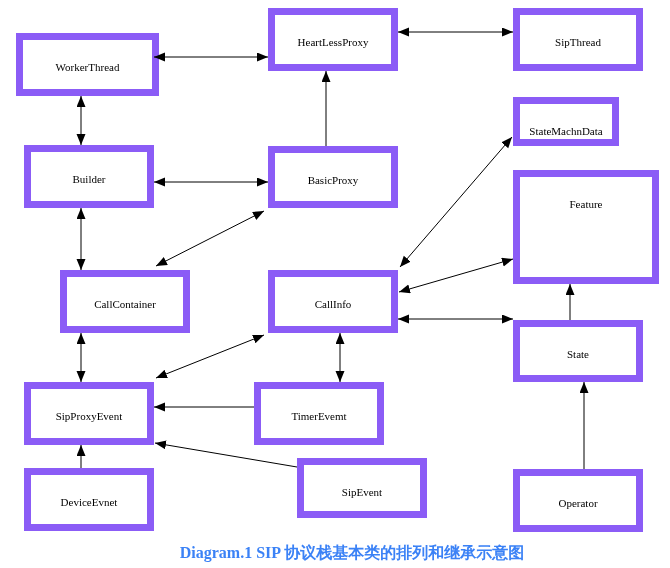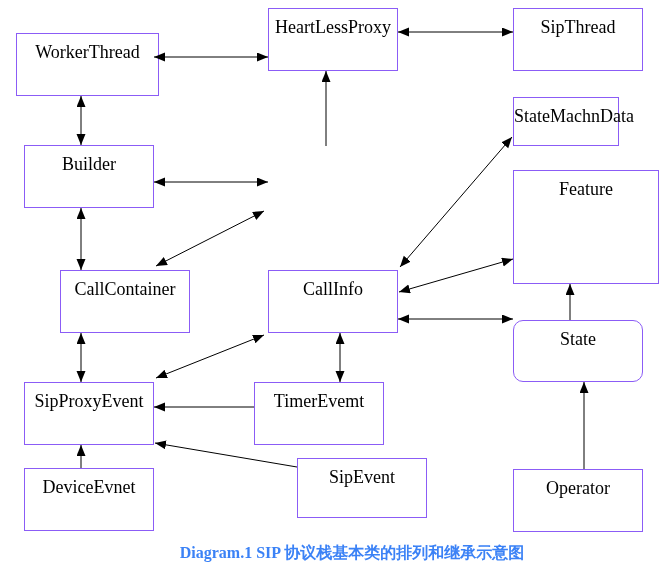--- a/index.html
+++ b/index.html
@@ -7,27 +7,27 @@
     position: relative;
     width: 670px;
     height: 568px;
     background: #ffffff;
     font-family: "Liberation Serif", serif;
     overflow: hidden;
   }
   .node {
     position: absolute;
     box-sizing: border-box;
-    border: 1px solid #8b5cf6;
+    border: 7px solid #8b5cf6;
     background: #ffffff;
     color: #000000;
     text-align: center;
-    font-size: 18px;
+    font-size: 11px;
     line-height: 15px;
-    padding-top: 11px;
+    padding-top: 20px;
   }
   #connector-layer {
     position: absolute;
     left: 0; top: 0;
     width: 670px; height: 568px;
     pointer-events: none;
   }
   .edge { stroke: #000000; stroke-width: 1; fill: none; }
   #caption {
     position: absolute;
@@ -45,28 +45,29 @@
 
 <div id="stage">
 
   <div class="node" style="left:16px;  top:33px;  width:143px; height:63px;text-align:center;"><span>WorkerThread</span></div>
   <div class="node" style="left:24px;  top:145px; width:130px; height:63px;"><span>Builder</span></div>
   <div class="node" style="left:24px;  top:270px; width:130px; height:63px;margin-left:36px;"><span>CallContainer</span></div>
   <div class="node" style="left:24px;  top:382px; width:130px; height:63px;"><span>SipProxyEvent</span></div>
   <div class="node" style="left:24px;  top:468px; width:130px; height:63px;"><span>DeviceEvnet</span></div>
 
   <div class="node" style="left:268px; top:8px;   width:130px; height:63px;"><span>HeartLessProxy</span></div>
+  <div class="node" style="left:268px; top:146px; width:130px; height:62px;"><span>BasicProxy</span></div>
   <div class="node" style="left:268px; top:270px; width:130px; height:63px;"><span>CallInfo</span></div>
   <div class="node" style="left:254px; top:382px; width:130px; height:63px;"><span>TimerEvemt</span></div>
   <div class="node" style="left:297px; top:458px; width:130px; height:60px;"><span>SipEvent</span></div>
 
   <div class="node" style="left:513px; top:8px;   width:130px; height:63px;"><span>SipThread</span></div>
   <div class="node" style="left:513px; top:97px;  width:106px; height:49px;"><span>StateMachnData</span></div>
   <div class="node" style="left:513px; top:170px; width:146px; height:114px;"><span>Feature</span></div>
-  <div class="node" style="left:513px; top:320px; width:130px; height:62px;border-radius:10px;"><span>State</span></div>
+  <div class="node" style="left:513px; top:320px; width:130px; height:62px;"><span>State</span></div>
   <div class="node" style="left:513px; top:469px; width:130px; height:63px;"><span>Operator</span></div>
 
   <svg id="connector-layer" xmlns="http://www.w3.org/2000/svg" width="670" height="568" viewBox="0 0 670 568">
     <defs>
       <marker id="ah-end" markerUnits="userSpaceOnUse" markerWidth="12" markerHeight="10" refX="11" refY="4.5" orient="auto">
         <path d="M0,0 L11,4.5 L0,9 Z" fill="#000000"></path>
       </marker>
       <marker id="ah-start" markerUnits="userSpaceOnUse" markerWidth="12" markerHeight="10" refX="11" refY="4.5" orient="auto-start-reverse">
         <path d="M0,0 L11,4.5 L0,9 Z" fill="#000000"></path>
       </marker>

